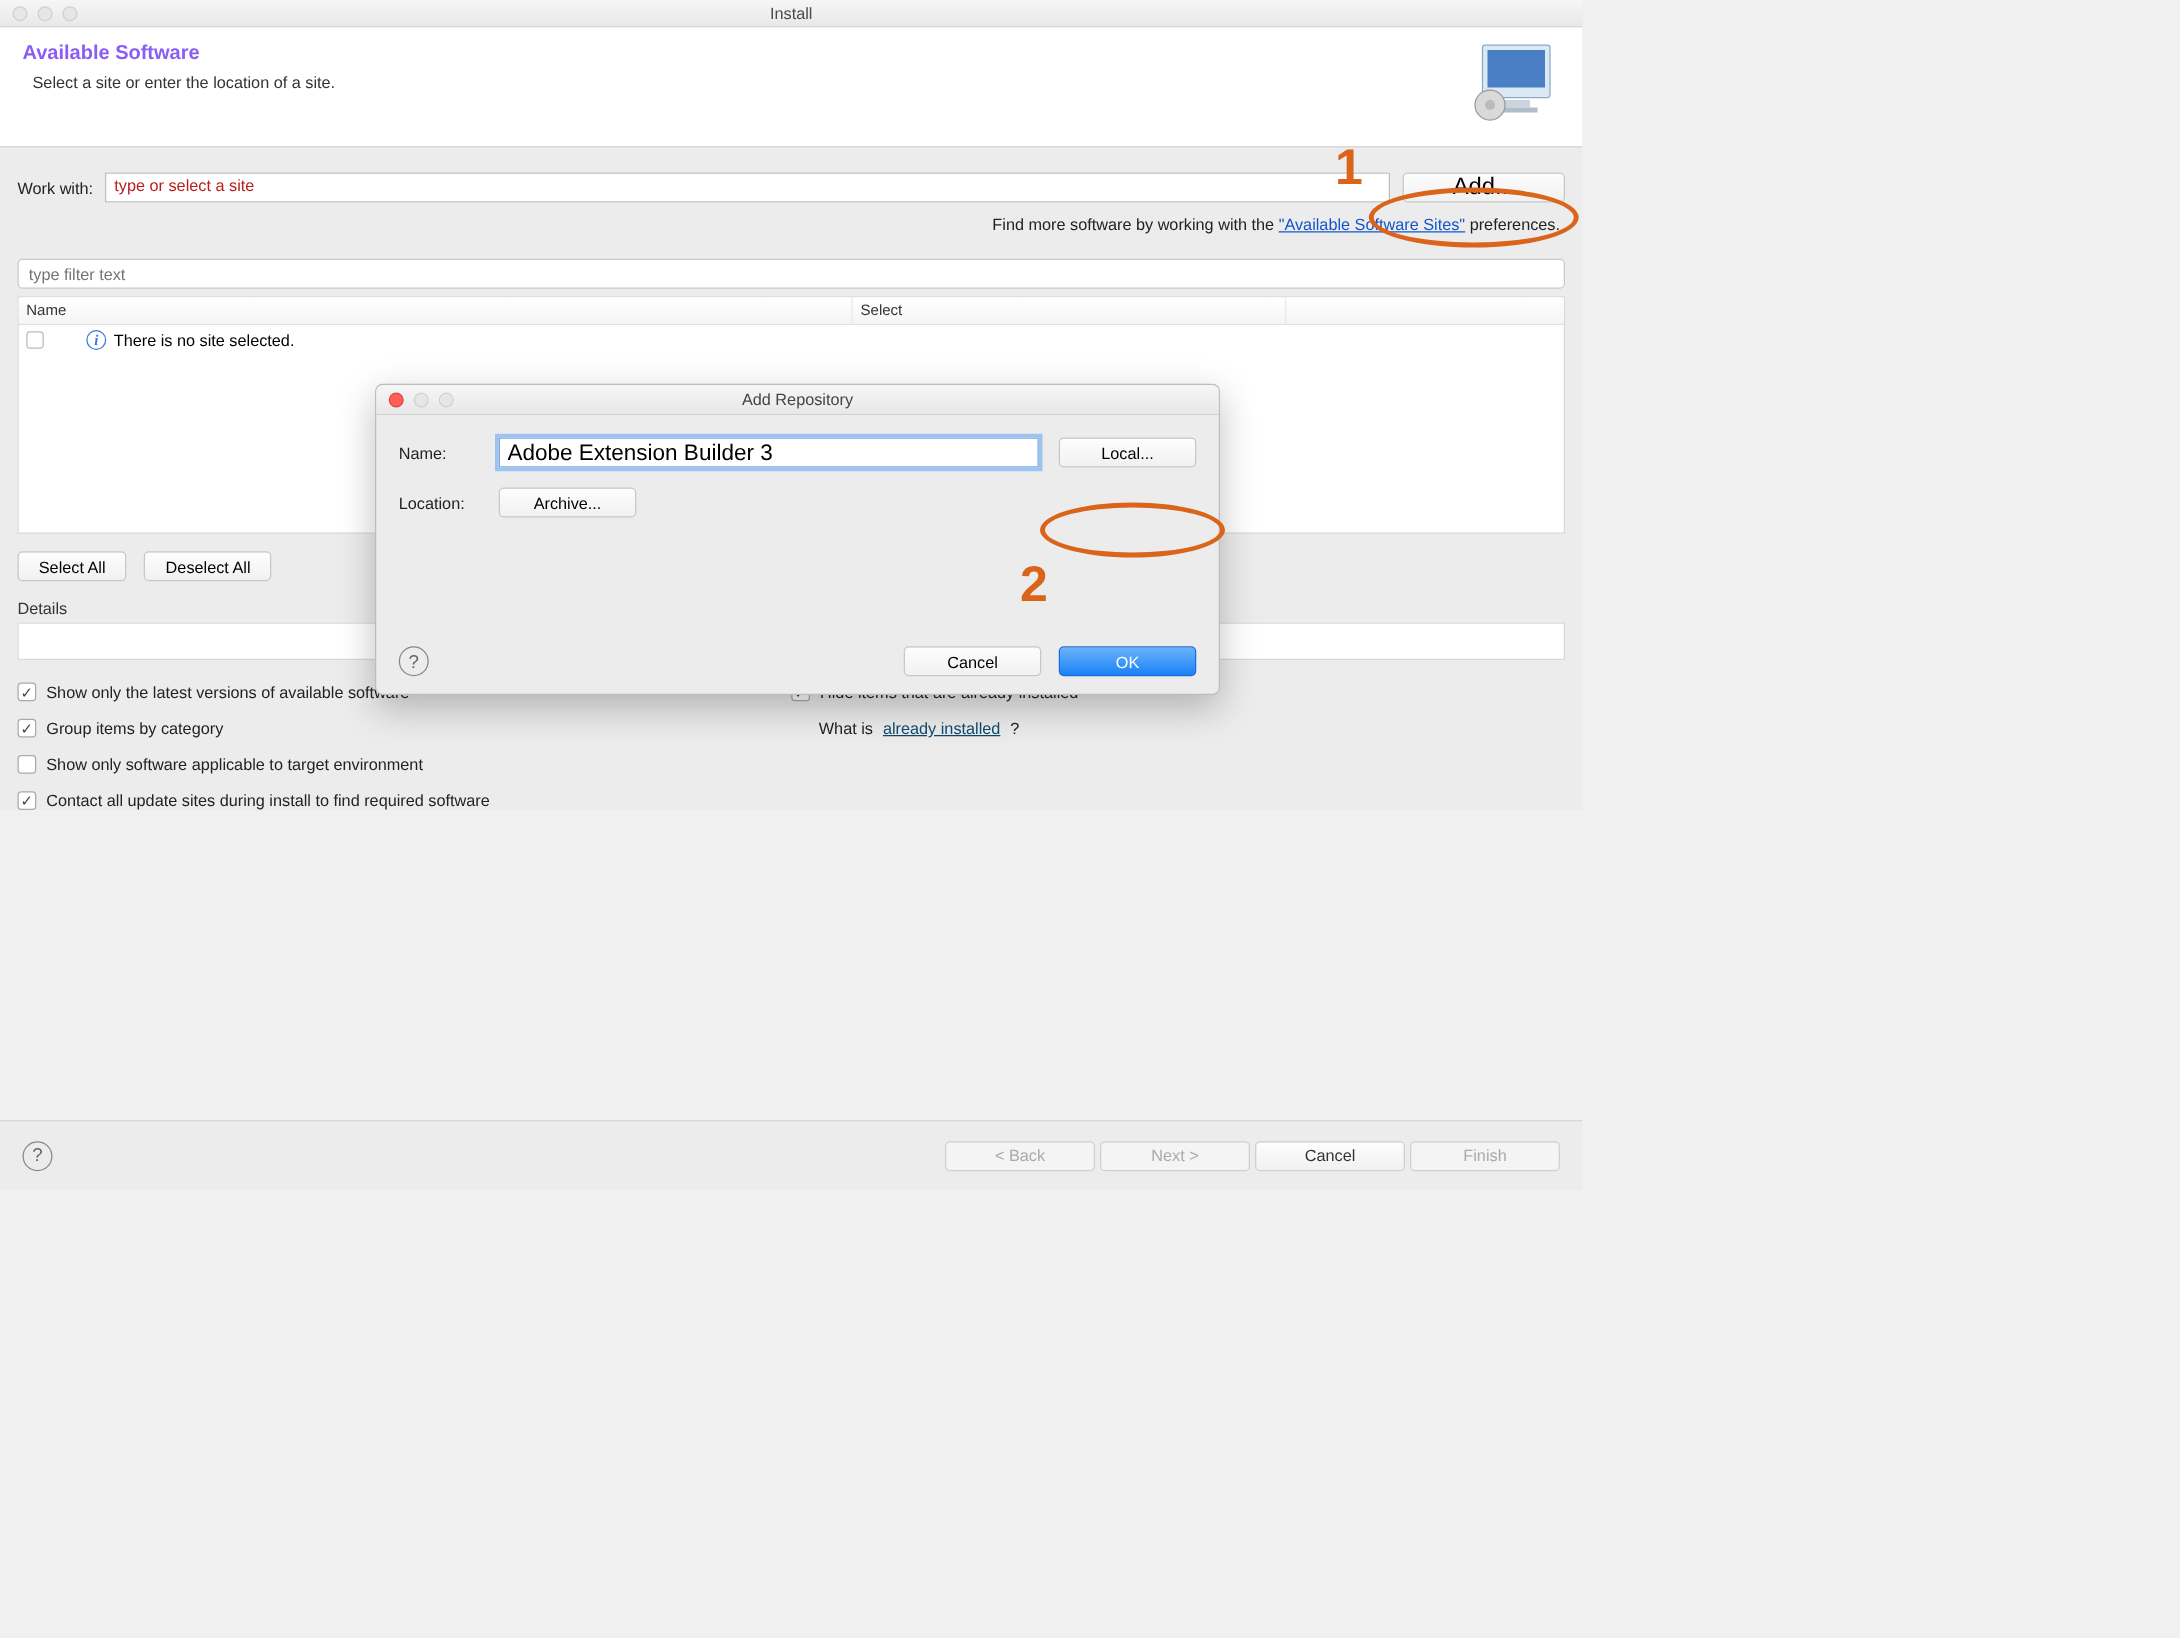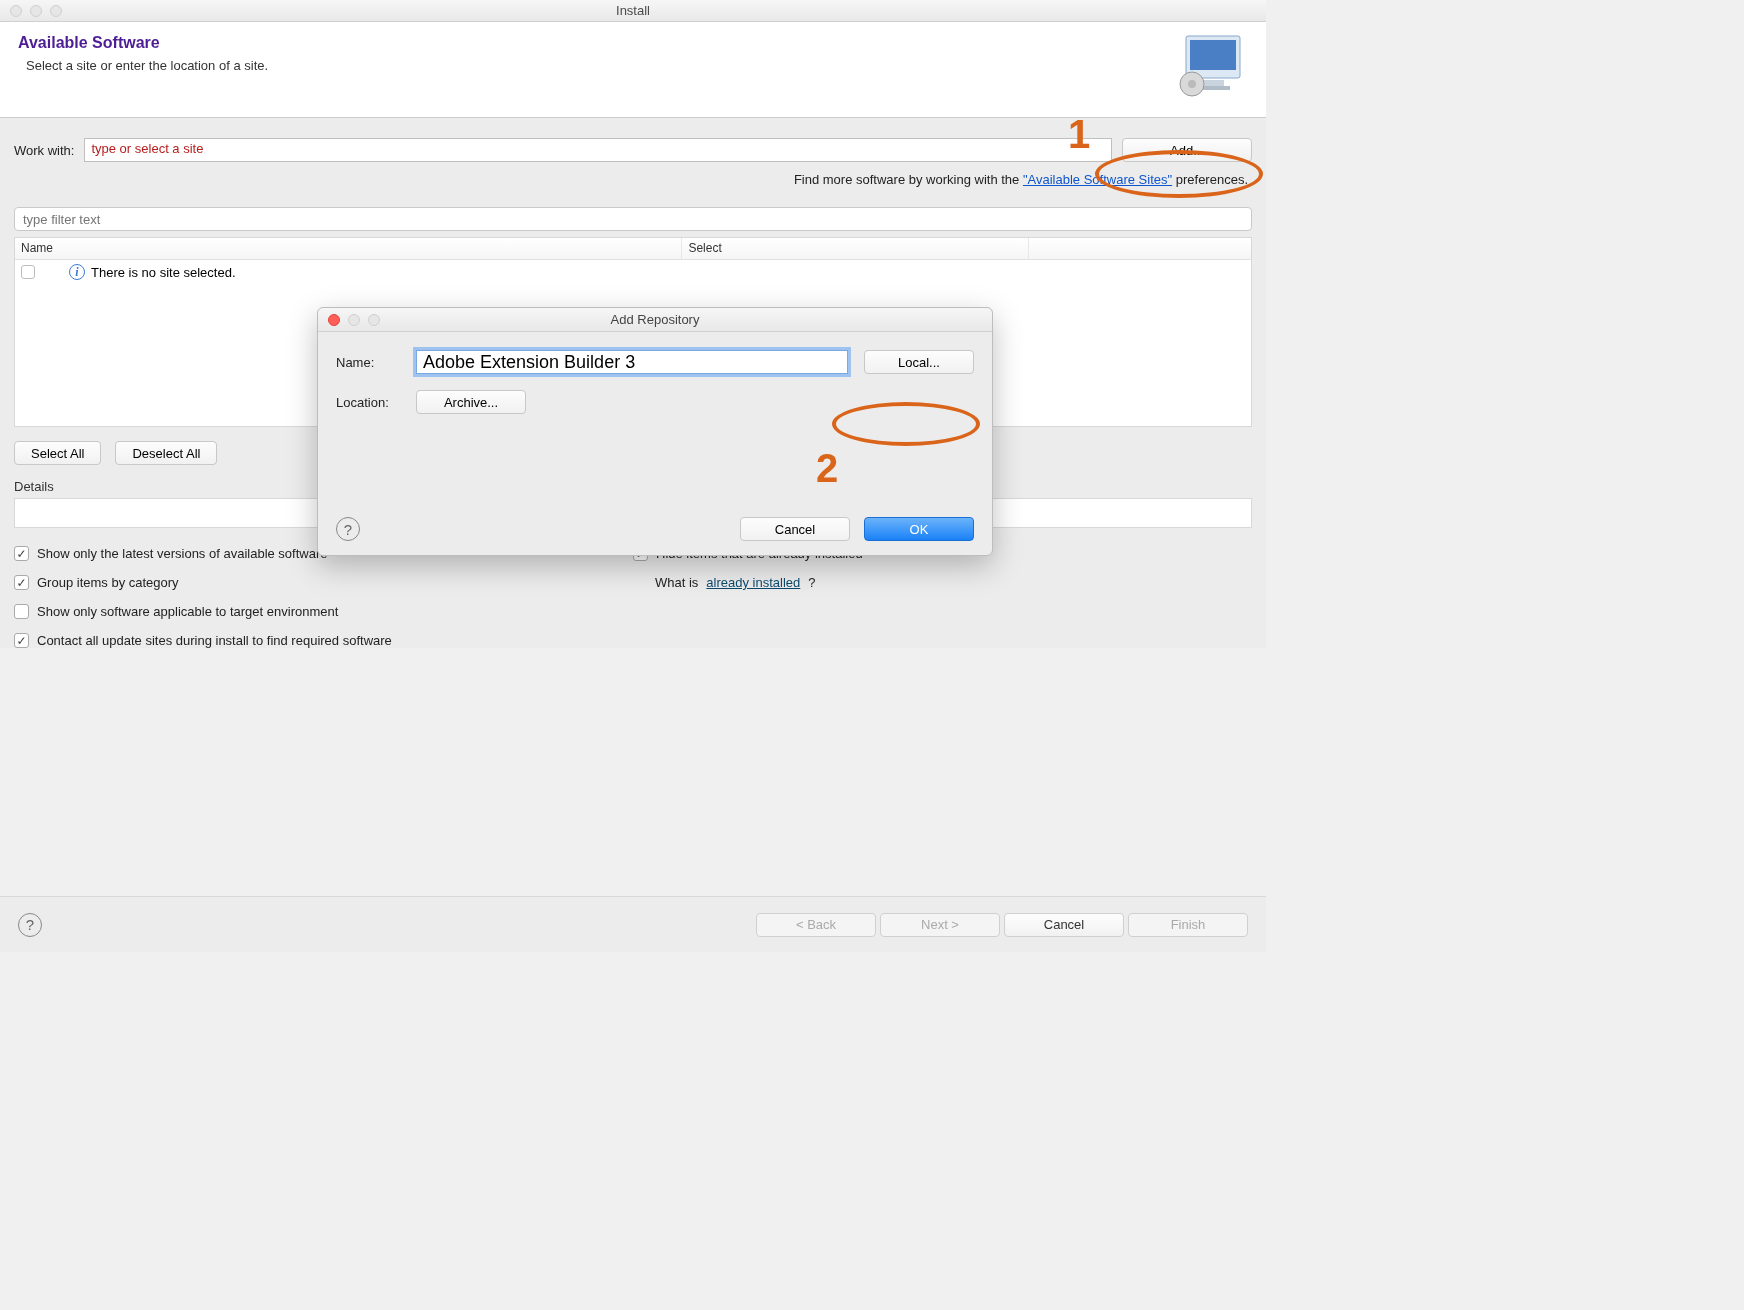--- a/index.html
+++ b/index.html
@@ -42,21 +42,21 @@
       background: #fff;
       padding: 12px 18px;
       border-bottom: 1px solid #ccc;
       position: relative;
       min-height: 96px;
     }
     .header-title {
       font-weight: bold;
       font-size: 16px;
       margin-bottom: 6px;
-      color: #4c1d95;
+      color: #8b5cf6;
     }
     .header-sub {
       font-size: 13px;
       color: #333;
       margin-left: 8px;
     }
     .header-icon {
       position: absolute;
       right: 18px; top: 8px;
       width: 72px; height: 72px;
@@ -82,21 +82,21 @@
       color: #b91c1c;
       font-size: 13px;
       position: relative;
     }
     .add-btn {
       width: 130px;
       height: 24px;
       background: linear-gradient(#fdfdfd, #f1f1f1);
       border: 1px solid #c8c8c8;
       border-radius: 4px;
-      font-size: 13px;
+      font-size: 19px;
       cursor: pointer;
     }
     .findmore {
       text-align: right;
       font-size: 13px;
       color: #222;
       margin-bottom: 20px;
       padding-right: 4px;
     }
     .findmore a { color: #1155cc; text-decoration: underline; }
@@ -230,21 +230,21 @@
       background: linear-gradient(#fdfdfd, #f1f1f1);
       font-size: 13px;
       color: #333;
       cursor: pointer;
     }
     .footer-btn.disabled { color: #aaa; background: #f4f4f4; cursor: default; }
 
     
     .modal {
       position: absolute;
-      left: 317px; top: 307px;
+      left: 300px; top: 307px;
       width: 676px;
       height: 249px;
       background: #ececec;
       border: 1px solid #bdbdbd;
       border-radius: 6px;
       box-shadow: 0 10px 30px rgba(0,0,0,0.25);
     }
     .modal-titlebar {
       height: 24px;
       background: linear-gradient(#f6f6f6, #e8e8e8);

